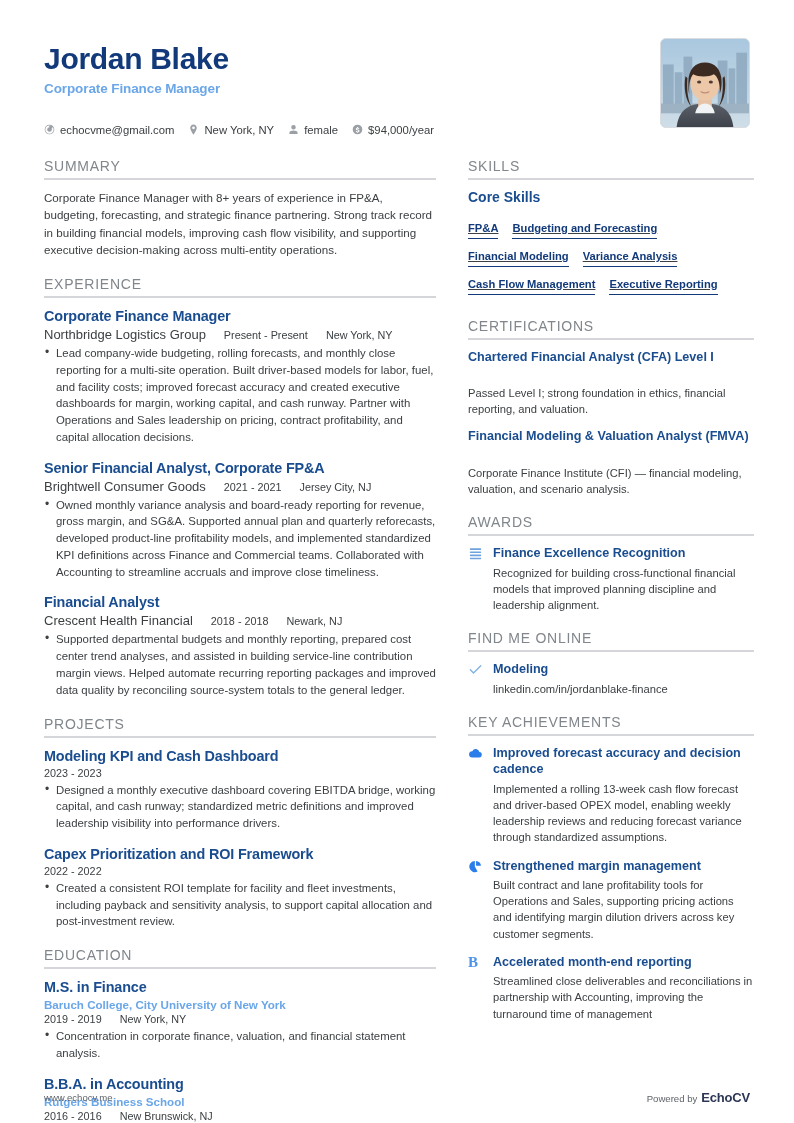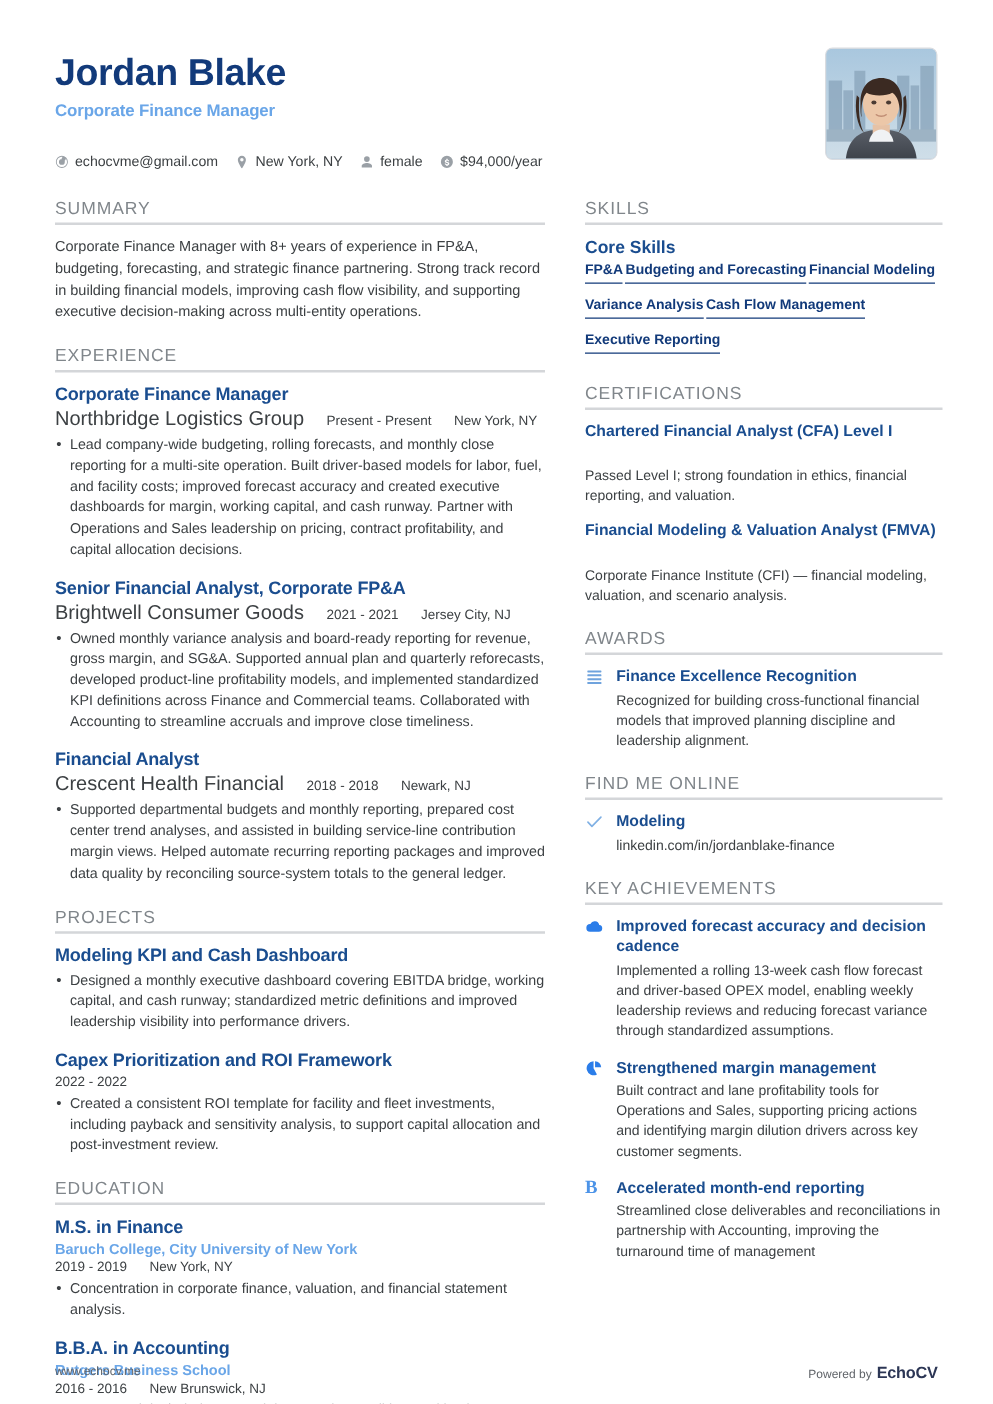--- a/index.html
+++ b/index.html
@@ -54,40 +54,40 @@
   .entry { margin-bottom: 13px; }
   .entry:last-child { margin-bottom: 0; }
   .entry-title {
     font-size: 14.4px; font-weight: 700; color: #1a4d8f;
     letter-spacing: -0.15px; line-height: 1.25;
   }
   .entry-meta {
     display: flex; align-items: baseline; gap: 18px;
     margin-top: 2px; font-size: 11.4px; color: #3c4043;
   }
-  .meta-org { font-size: 16px; }
+  .meta-org { font-size: 13px; }
   .meta-dates { font-size: 10.8px; color: #3c4043; }
   .meta-loc { font-size: 10.8px; color: #3c4043; }
   .entry-school { font-size: 11.6px; font-weight: 700; color: #6aa6e8; margin-top: 2px; }
 
   ul.bullets { list-style: none; margin-top: 3px; }
   ul.bullets li {
     position: relative; padding-left: 12px; font-size: 11.4px;
     line-height: 1.47; color: #3c4043; margin-top: 2px;
   }
   ul.bullets li::before {
     content: "•"; position: absolute; left: 1px; top: -1px;
     font-size: 12px; color: #3c4043;
   }
 
   
   .skills-group-title {
-    font-size: 14px; font-weight: 700; color: #1a4d8f; margin-bottom: 4px;
-  }
-  .skills-wrap { display: flex; flex-wrap: wrap; gap: 4px 2px; }
+    font-size: 14px; font-weight: 700; color: #1a4d8f; margin-bottom: 16px;
+  }
+  .skills-wrap { display: flex; flex-wrap: wrap; gap: 4px 14px; text-decoration: underline; }
   .skill-tag {
     font-size: 11.2px; font-weight: 700; color: #123a7a;
     border-bottom: 1.4px solid #123a7a; padding-bottom: 3px; margin-bottom: 6px;
     line-height: 1.25;
   }
 
   
   .cert { margin-bottom: 11px; }
   .cert:last-child { margin-bottom: 0; }
   .cert-title { font-size: 12.6px; font-weight: 700; color: #1a4d8f; line-height: 1.3; }
@@ -250,20 +250,23 @@
           </ul>
         </div>
       </div>
 
       <div class="section">
         <div class="sec-label">PROJECTS</div>
         <div class="sec-rule"></div>
 
         <div class="entry">
           <div class="entry-title">Modeling KPI and Cash Dashboard</div>
+          <div class="entry-meta">
+            <span class="meta-dates">2023 - 2023</span>
+          </div>
           <ul class="bullets">
             <li>Designed a monthly executive dashboard covering EBITDA bridge, working capital, and cash runway; standardized metric definitions and improved leadership visibility into performance drivers.</li>
           </ul>
         </div>
 
         <div class="entry">
           <div class="entry-title">Capex Prioritization and ROI Framework</div>
           <div class="entry-meta">
             <span class="meta-dates">2022 - 2022</span>
           </div>

